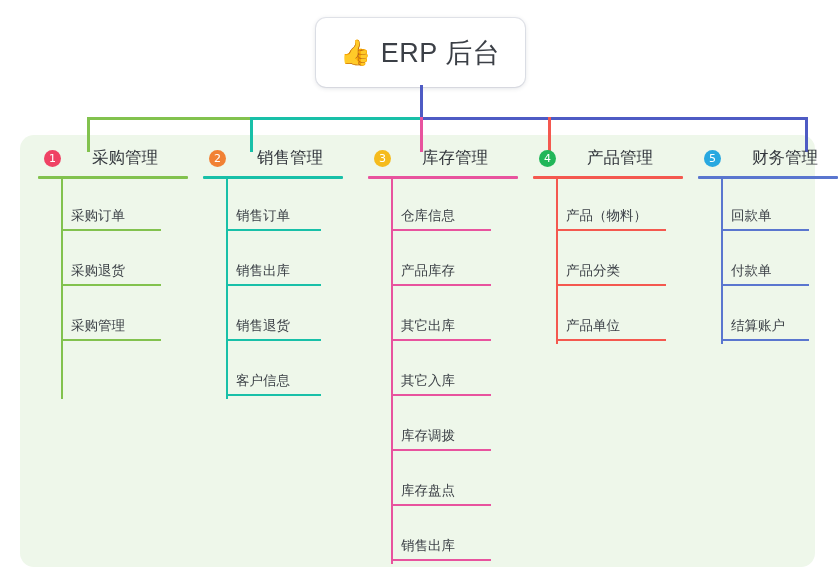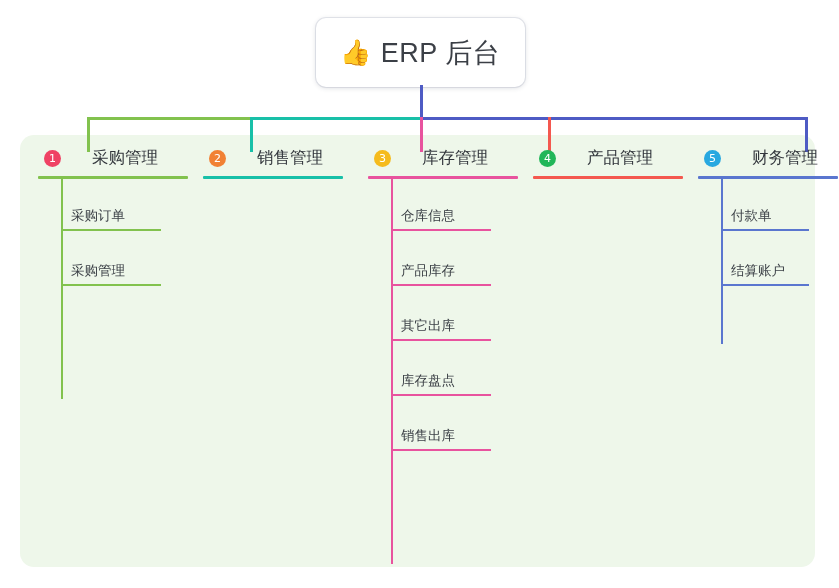--- a/index.html
+++ b/index.html
@@ -94,31 +94,54 @@
           <span class="col-title">采购管理</span>
         </div>
         <div class="head-rule" style="width: 150px; background: rgb(130, 194, 78);"></div>
         <div class="items">
           <div class="rail" style="height: 220px; background: rgb(130, 194, 78);"></div>
           <div class="item">
             <span class="item-label">采购订单</span>
             <div class="item-rule" style="width: 100px; background: rgb(130, 194, 78);"></div>
           </div>
           <div class="item">
+            <span class="item-label">采购退货</span>
+            <div class="item-rule" style="width: 100px; background: rgb(130, 194, 78);"></div>
+          </div>
+          <div class="item">
             <span class="item-label">采购管理</span>
             <div class="item-rule" style="width: 100px; background: rgb(130, 194, 78);"></div>
           </div>
         </div>
       </div>
       <div class="col" style="left: 203px;">
         <div class="col-head">
           <span class="badge" style="background: rgb(241, 129, 52);">2</span>
           <span class="col-title">销售管理</span>
         </div>
         <div class="head-rule" style="width: 140px; background: rgb(24, 192, 168);"></div>
+        <div class="items">
+          <div class="rail" style="height: 220px; background: rgb(24, 192, 168);"></div>
+          <div class="item">
+            <span class="item-label">销售订单</span>
+            <div class="item-rule" style="width: 95px; background: rgb(24, 192, 168);"></div>
+          </div>
+          <div class="item">
+            <span class="item-label">销售出库</span>
+            <div class="item-rule" style="width: 95px; background: rgb(24, 192, 168);"></div>
+          </div>
+          <div class="item">
+            <span class="item-label">销售退货</span>
+            <div class="item-rule" style="width: 95px; background: rgb(24, 192, 168);"></div>
+          </div>
+          <div class="item">
+            <span class="item-label">客户信息</span>
+            <div class="item-rule" style="width: 95px; background: rgb(24, 192, 168);"></div>
+          </div>
+        </div>
       </div>
       <div class="col" style="left: 368px;">
         <div class="col-head">
           <span class="badge" style="background: rgb(245, 187, 29);">3</span>
           <span class="col-title">库存管理</span>
         </div>
         <div class="head-rule" style="width: 150px; background: rgb(232, 83, 158);"></div>
         <div class="items">
           <div class="rail" style="height: 385px; background: rgb(232, 83, 158);"></div>
           <div class="item">
@@ -127,45 +150,72 @@
           </div>
           <div class="item">
             <span class="item-label">产品库存</span>
             <div class="item-rule" style="width: 100px; background: rgb(232, 83, 158);"></div>
           </div>
           <div class="item">
             <span class="item-label">其它出库</span>
             <div class="item-rule" style="width: 100px; background: rgb(232, 83, 158);"></div>
           </div>
           <div class="item">
+            <span class="item-label">其它入库</span>
+            <div class="item-rule" style="width: 100px; background: rgb(232, 83, 158);"></div>
+          </div>
+          <div class="item">
+            <span class="item-label">库存调拨</span>
+            <div class="item-rule" style="width: 100px; background: rgb(232, 83, 158);"></div>
+          </div>
+          <div class="item">
             <span class="item-label">库存盘点</span>
             <div class="item-rule" style="width: 100px; background: rgb(232, 83, 158);"></div>
           </div>
           <div class="item">
             <span class="item-label">销售出库</span>
             <div class="item-rule" style="width: 100px; background: rgb(232, 83, 158);"></div>
           </div>
         </div>
       </div>
       <div class="col" style="left: 533px;">
         <div class="col-head">
           <span class="badge" style="background: rgb(33, 182, 89);">4</span>
           <span class="col-title">产品管理</span>
         </div>
         <div class="head-rule" style="width: 150px; background: rgb(244, 88, 79);"></div>
+        <div class="items">
+          <div class="rail" style="height: 165px; background: rgb(244, 88, 79);"></div>
+          <div class="item">
+            <span class="item-label">产品（物料）</span>
+            <div class="item-rule" style="width: 110px; background: rgb(244, 88, 79);"></div>
+          </div>
+          <div class="item">
+            <span class="item-label">产品分类</span>
+            <div class="item-rule" style="width: 110px; background: rgb(244, 88, 79);"></div>
+          </div>
+          <div class="item">
+            <span class="item-label">产品单位</span>
+            <div class="item-rule" style="width: 110px; background: rgb(244, 88, 79);"></div>
+          </div>
+        </div>
       </div>
       <div class="col" style="left: 698px;">
         <div class="col-head">
           <span class="badge" style="background: rgb(40, 168, 224);">5</span>
           <span class="col-title">财务管理</span>
         </div>
         <div class="head-rule" style="width: 140px; background: rgb(90, 118, 207);"></div>
         <div class="items">
           <div class="rail" style="height: 165px; background: rgb(90, 118, 207);"></div>
           <div class="item">
+            <span class="item-label">回款单</span>
+            <div class="item-rule" style="width: 88px; background: rgb(90, 118, 207);"></div>
+          </div>
+          <div class="item">
             <span class="item-label">付款单</span>
             <div class="item-rule" style="width: 88px; background: rgb(90, 118, 207);"></div>
           </div>
           <div class="item">
             <span class="item-label">结算账户</span>
             <div class="item-rule" style="width: 88px; background: rgb(90, 118, 207);"></div>
           </div>
         </div>
       </div>
     </div>

